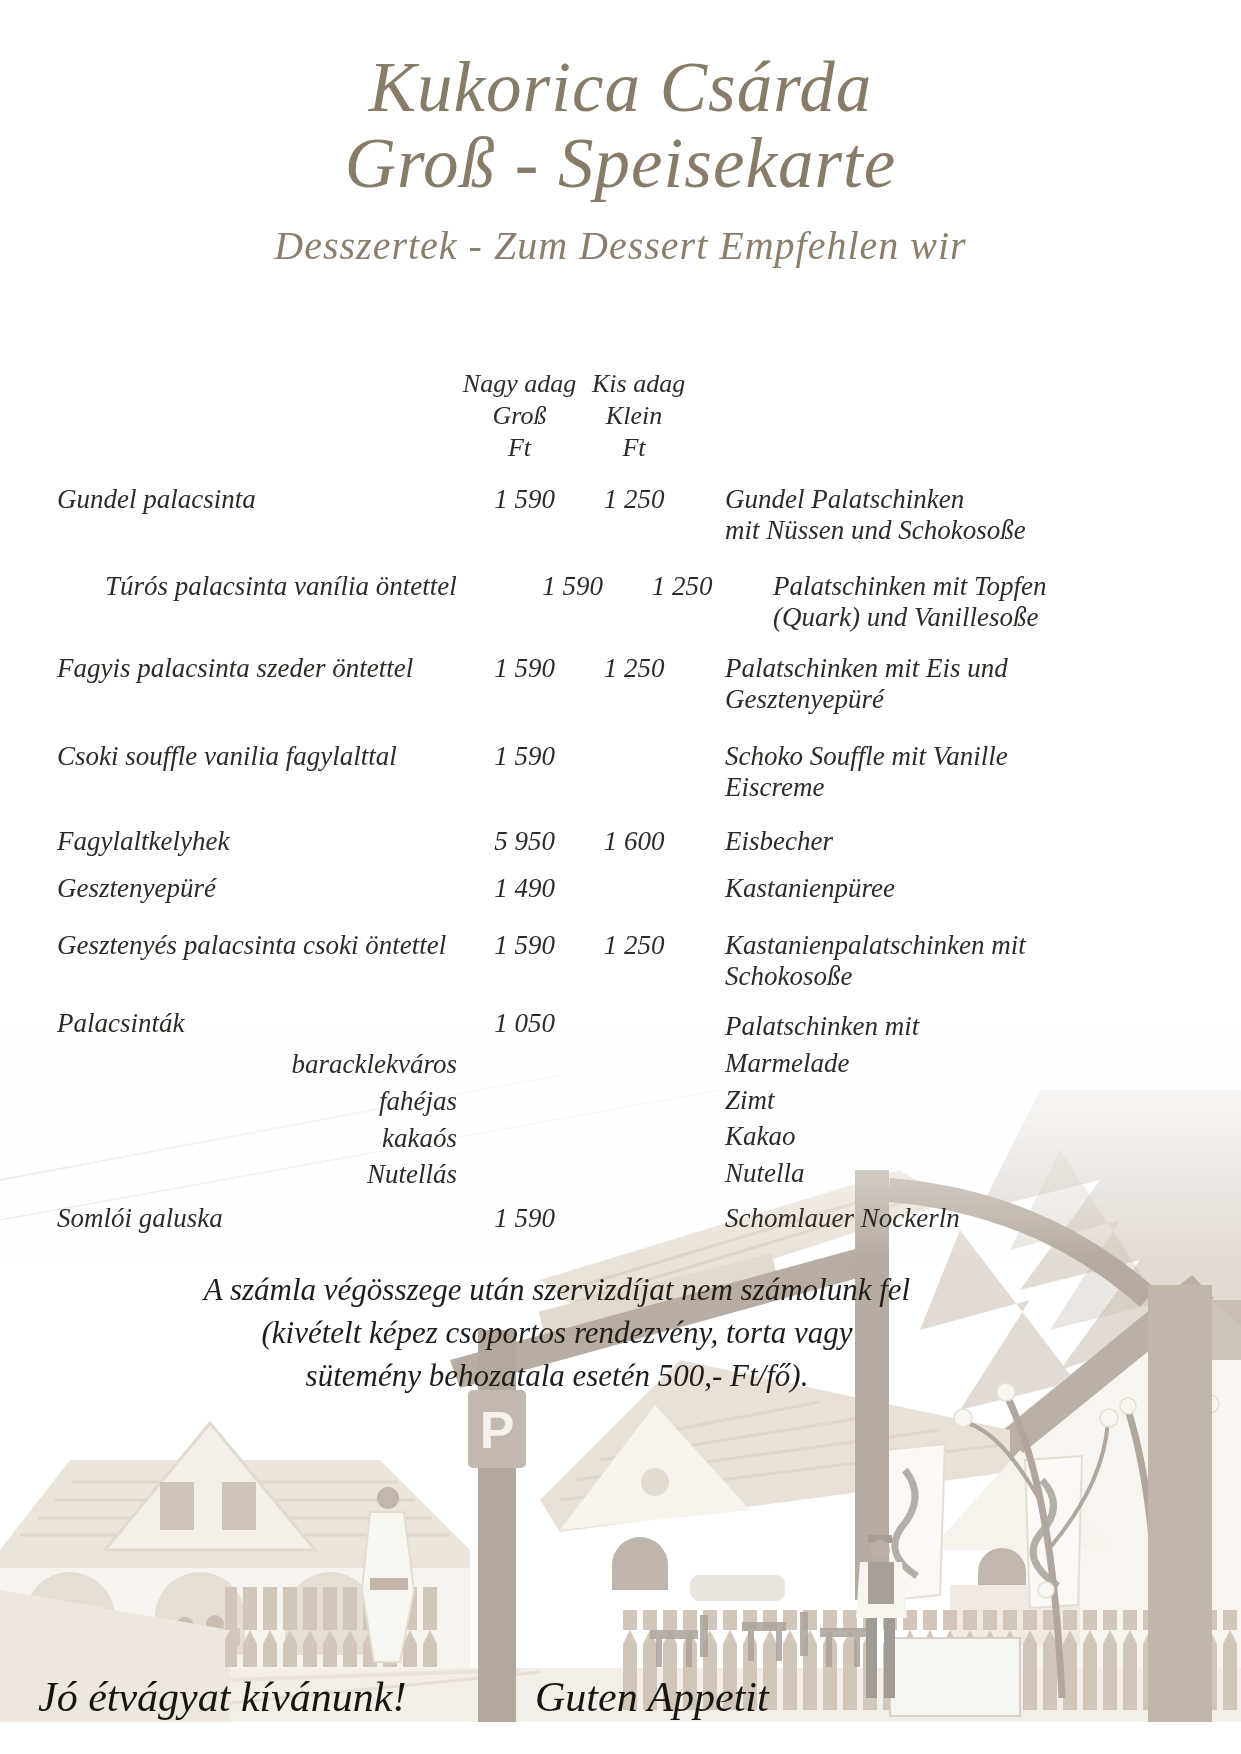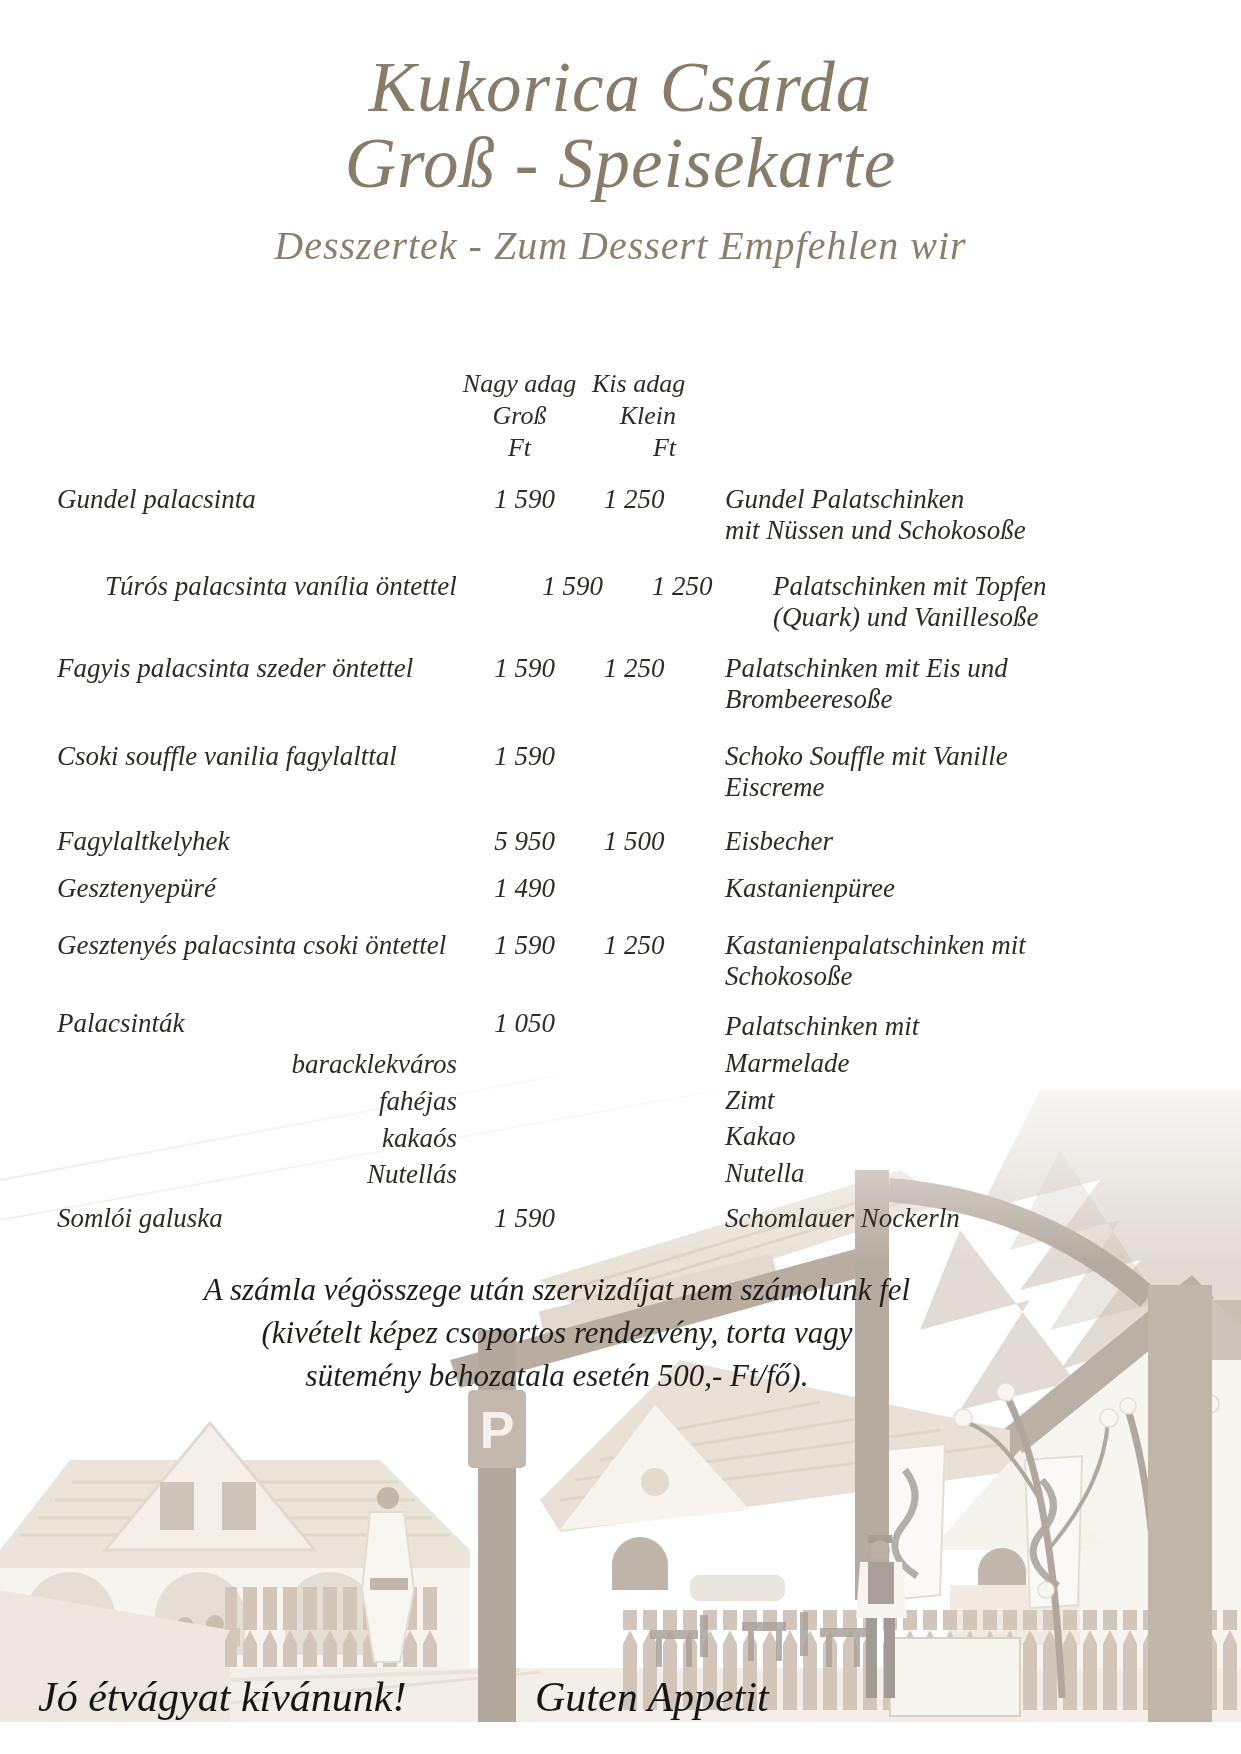--- a/index.html
+++ b/index.html
@@ -34,21 +34,21 @@
   }
 
   .colheads{ top:368px; left:0; width:997px; height:100px; }
   .colhead{
     position:absolute; top:0; text-align:center;
     font-style:italic; color:#2e2b27; font-size:26px; line-height:32px;
     white-space:nowrap;
   }
   .colhead div{ white-space:nowrap; }
   .colhead.large{ left:447px; width:145px; }
-  .colhead.small{ left:592px; width:84px;text-align:right; }
+  .colhead.small{ left:592px; width:84px; }
 
   .menu-row{
     position:absolute; left:57px; width:1140px;
     display:grid; grid-template-columns:400px 135px 84px 1fr;
     font-style:italic; color:#2e2b27; font-size:27px; line-height:31px;
   }
   .c-hu{ white-space:nowrap; }
   .c-price{ text-align:center; white-space:nowrap; }
   .c-de{ padding-left:49px; white-space:pre-line; }
   .row-multi .c-de{ line-height:36.8px; }
@@ -249,35 +249,35 @@
     <div class="c-price">1 250</div>
     <div class="c-de">Palatschinken mit Topfen
 (Quark) und Vanillesoße</div>
   </div>
 
   <div class="txt menu-row r3">
     <div class="c-hu">Fagyis palacsinta szeder öntettel</div>
     <div class="c-price">1 590</div>
     <div class="c-price">1 250</div>
     <div class="c-de">Palatschinken mit Eis und
-Brombeeresoße</div>
+Gesztenyepüré</div>
   </div>
 
   <div class="txt menu-row r4">
     <div class="c-hu">Csoki souffle vanilia fagylalttal</div>
     <div class="c-price">1 590</div>
     <div class="c-price"></div>
     <div class="c-de">Schoko Souffle mit Vanille
 Eiscreme</div>
   </div>
 
   <div class="txt menu-row r5">
     <div class="c-hu">Fagylaltkelyhek</div>
     <div class="c-price">5 950</div>
-    <div class="c-price">1 500</div>
+    <div class="c-price">1 600</div>
     <div class="c-de">Eisbecher</div>
   </div>
 
   <div class="txt menu-row r6">
     <div class="c-hu">Gesztenyepüré</div>
     <div class="c-price">1 490</div>
     <div class="c-price"></div>
     <div class="c-de">Kastanienpüree</div>
   </div>
 

